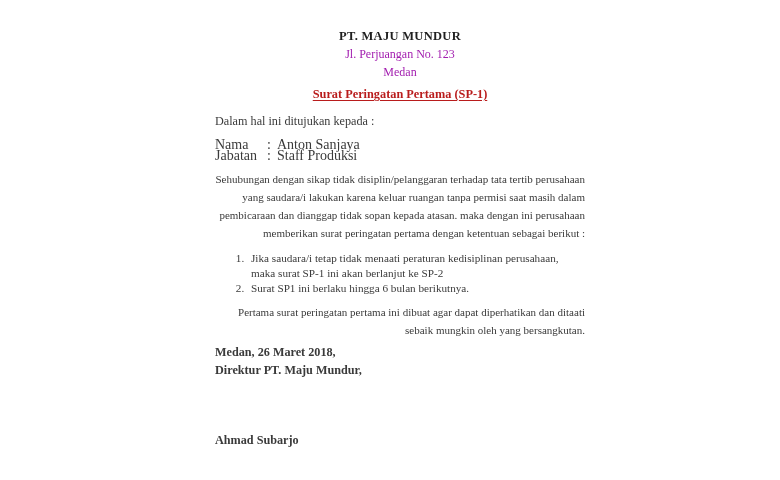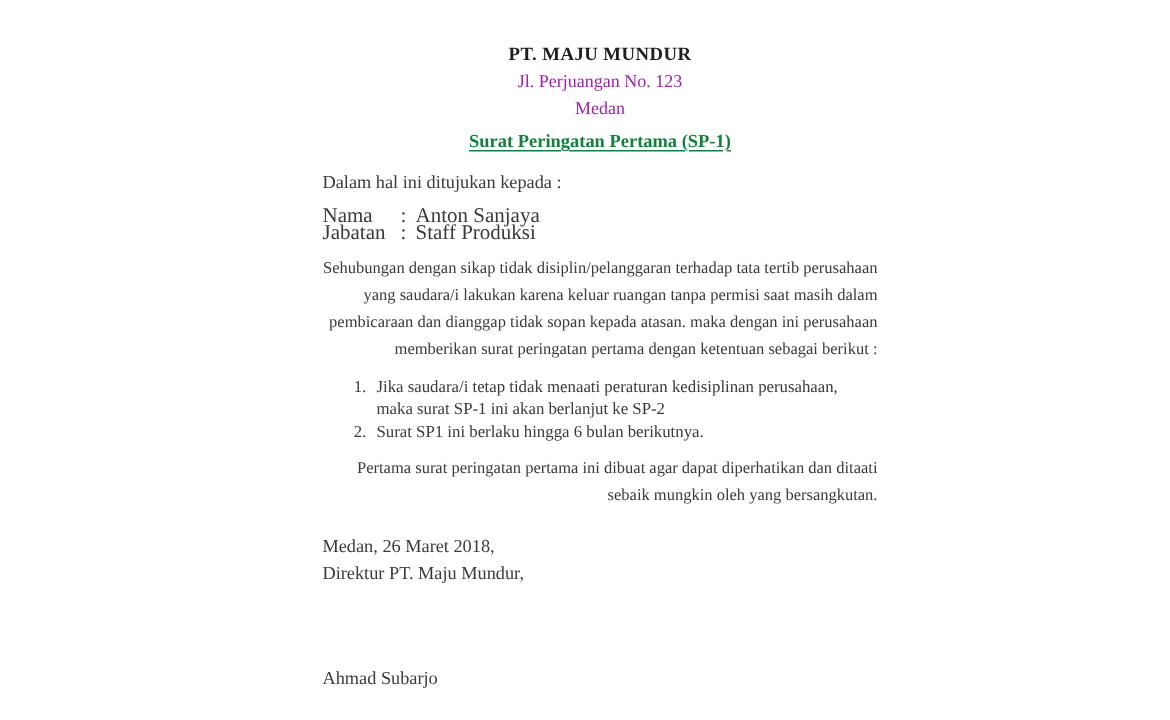--- a/index.html
+++ b/index.html
@@ -41,21 +41,21 @@
   .company-address,
   .company-city {
     font-size: 12px;
     color: #a21caf;
     line-height: 18px;
   }
   .doc-title {
     margin-top: 5px;
     font-weight: bold;
     font-size: 12.3px;
-    color: #15803d;
+    color: #b91c1c;
     line-height: 17px;
   }
   .doc-title span {
     text-decoration: underline;
     text-underline-offset: 2px;
   }
 
   
   .intro {
     margin-top: 9px;
@@ -101,23 +101,24 @@
     font-size: 11.2px;
     line-height: 14.5px;
   }
   .clause-list li {
     padding-left: 4px;
     margin-bottom: 1px;
   }
 
   
   .signature {
-    margin-top: 16px;
+    margin-top: 4px;
     font-size: 12.2px;
     line-height: 18px;
+    font-weight: bold;
   }
   .sign-gap {
     height: 52px;
   }
   .signer-name {
     font-size: 12.2px;
     line-height: 18px;
   }
 </style>
 </head>

